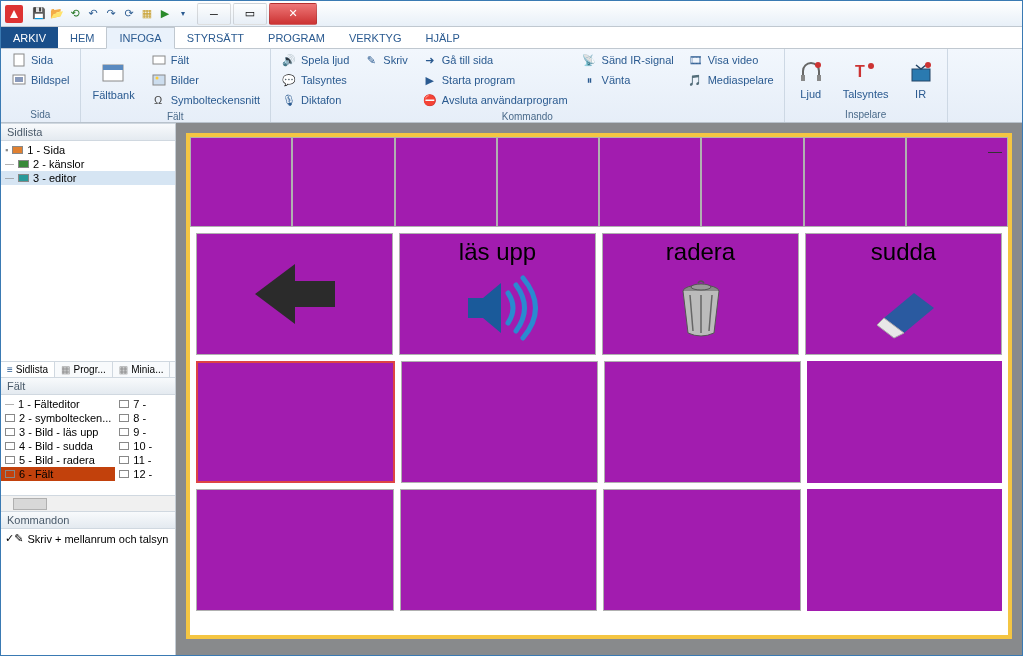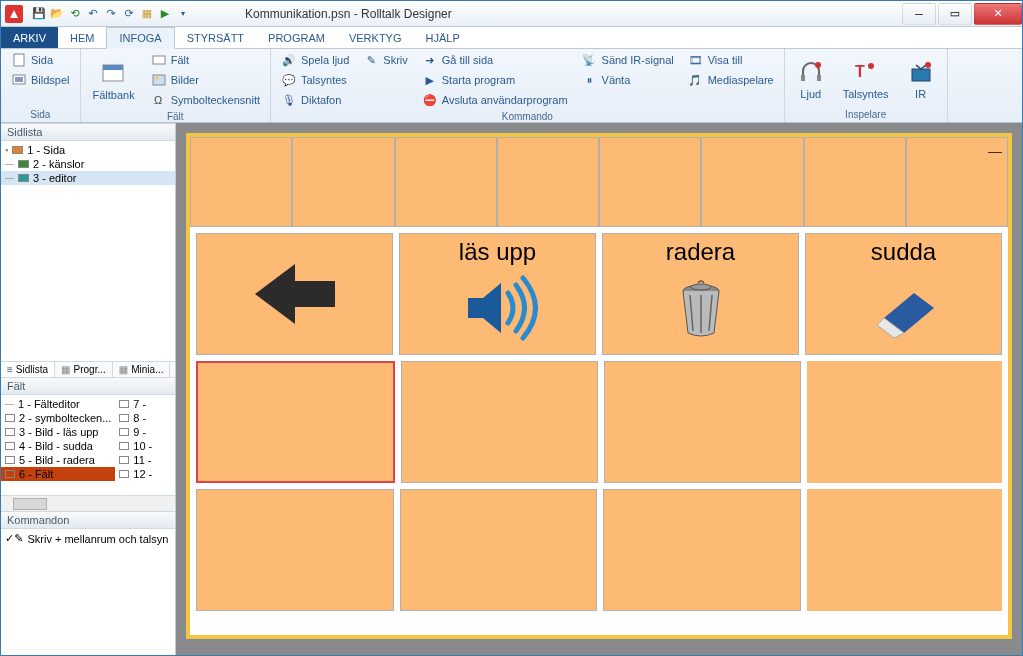--- a/index.html
+++ b/index.html
@@ -44,21 +44,21 @@
 .field-list { display: flex; }
 .field-col { flex: 1; }
 .field-item { display: flex; align-items: center; gap: 4px; padding: 1px 4px; white-space: nowrap; overflow: hidden; text-overflow: ellipsis; cursor: pointer; }
 .field-item .chk { width: 10px; height: 8px; border: 1px solid #888; flex-shrink: 0; }
 .scroll-stub { height: 16px; background: #f0f0f0; border-top: 1px solid #d0d8e0; position: relative; }
 .scroll-stub::before { content: ""; position: absolute; left: 12px; top: 2px; width: 32px; height: 10px; background: #d8d8d8; border: 1px solid #b0b0b0; }
 
 .canvas { flex: 1; background: #888a8c; padding: 10px; overflow: auto; }
 .page { background: #fff; border: 4px solid #f4c542; height: 506px; position: relative; }
 .grid-row { display: flex; }
-.cell { border: 1px solid #b0b0b0; background: #fdba74; }
+.cell { border: 1px solid #b0b0b0; background: #a21caf; }
 .row-top .cell { height: 90px; flex: 1; }
 .row-main { margin-top: 6px; display: flex; gap: 6px; padding: 0 6px; }
 .row-main .cell { flex: 1; height: 122px; display: flex; flex-direction: column; align-items: center; justify-content: flex-start; padding: 4px; }
 .row-main .cell .lbl { font-size: 24px; font-family: Arial, sans-serif; color: #000; }
 .row-main .cell .pic { flex: 1; display: flex; align-items: center; justify-content: center; }
 .row-2 { margin-top: 6px; display: flex; gap: 6px; padding: 0 6px; }
 .row-2 .cell { flex: 1; height: 122px; }
 .row-2 .cell.last { border: none; }
 .row-3 { margin-top: 6px; display: flex; gap: 6px; padding: 0 6px; }
 .row-3 .cell { flex: 1; height: 122px; }
@@ -81,21 +81,20 @@
     <span>💾</span>
     <span>📂</span>
     <span style="color:#2a7a2a">⟲</span>
     <span style="color:#2a5a90">↶</span>
     <span style="color:#2a5a90">↷</span>
     <span style="color:#2a5a90">⟳</span>
     <span style="color:#c8a030">▦</span>
     <span style="color:#2a8a2a">▶</span>
     <span style="font-size:8px;color:#2a5a90">▾</span>
   </div>
-  <div class="title-text">Kommunikation.psn - Rolltalk Designer</div>
   <div class="win-controls">
     <div class="win-btn">─</div>
     <div class="win-btn">▭</div>
     <div class="win-btn win-close">✕</div>
   </div>
 </div>
 
 <div class="tabs">
   <div class="tab file">ARKIV</div>
   <div class="tab">HEM</div>
@@ -217,21 +216,21 @@
             <span>Sänd IR-signal</span>
           </div>
         <div class="small-btn">
             <div class="ic">⏸</div>
             <span>Vänta</span>
           </div>
       </div>
       <div class="col">
         <div class="small-btn">
             <div class="ic">🎞</div>
-            <span>Visa till</span>
+            <span>Visa video</span>
           </div>
         <div class="small-btn">
             <div class="ic">🎵</div>
             <span>Mediaspelare</span>
           </div>
       </div>
     </div>
     <div class="label">Kommando</div>
   </div>
 

